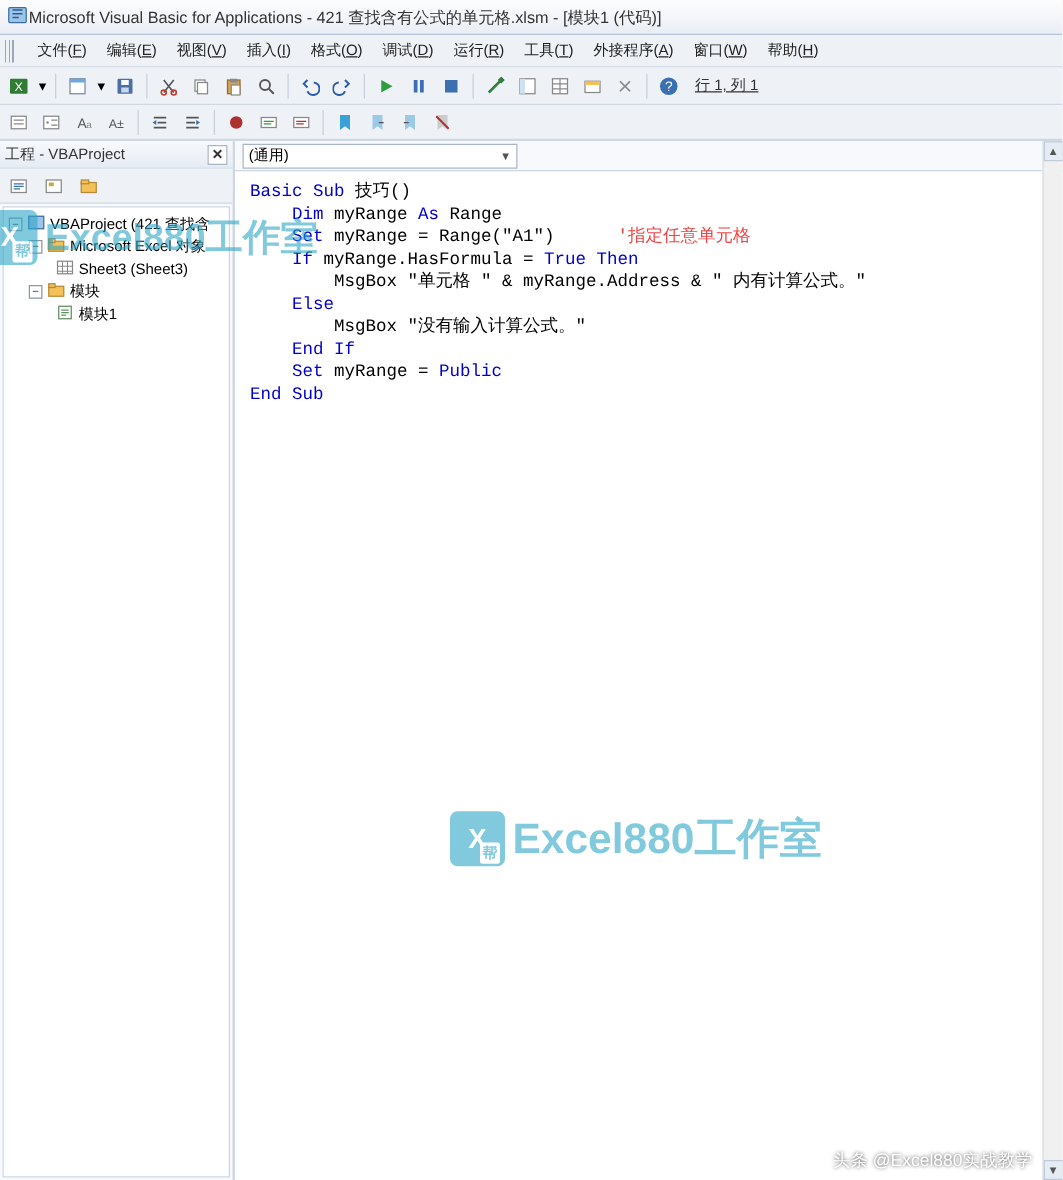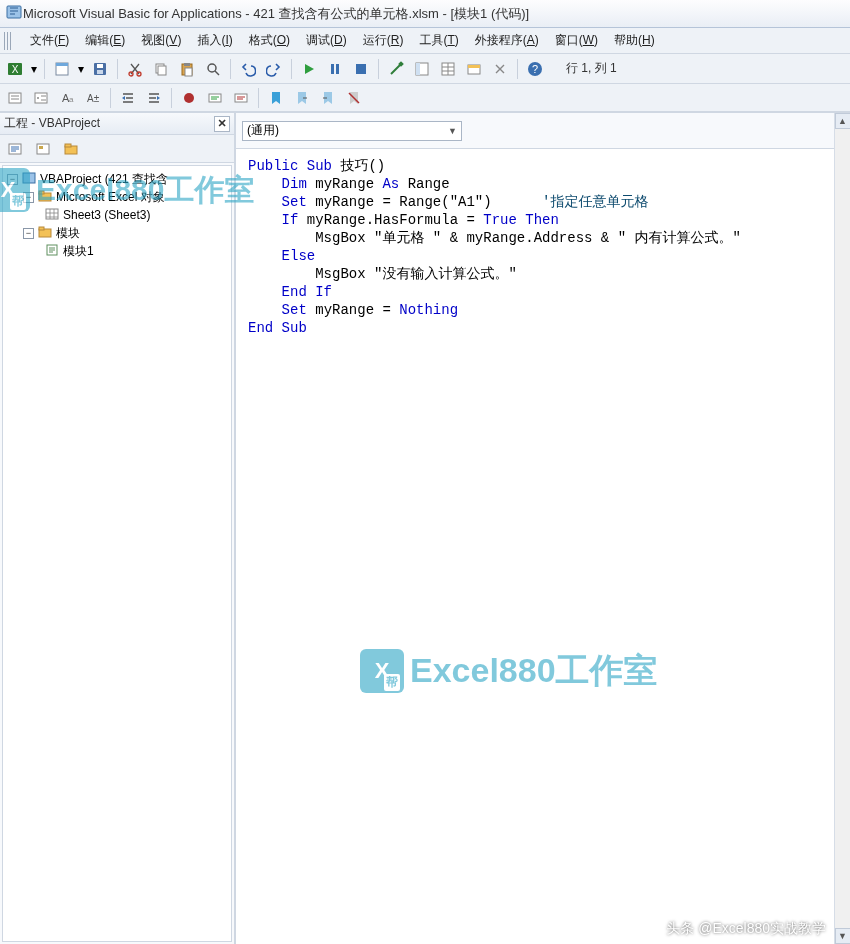--- a/index.html
+++ b/index.html
@@ -55,28 +55,28 @@
   }
   .toolbar.secondary { height: 28px; }
   .tb-btn {
     width: 22px; height:22px;
     display:flex;align-items:center;justify-content:center;
     border:1px solid transparent;
     border-radius:2px;
   }
   .tb-sep { width:1px; height:20px; background:#c8d0dc; margin:0 2px; }
   .tb-dd { width:8px;display:flex;align-items:center;justify-content:center;height:22px;}
-  .status-inline { margin-left:16px; color:#333; font-size:12px; }
+  .status-inline { margin-left:6px; color:#333; font-size:12px;text-decoration:underline; }
   .content {
     display:flex;
     height: calc(944px - 28px - 26px - 30px - 28px);
     border-top:1px solid #cfd7e2;
   }
   .project-panel {
-    width: 236px;
+    width: 188px;
     display:flex;
     flex-direction:column;
     border-right:2px solid #cfd7e2;
     background:#f7f9fc;
   }
   .panel-header {
     height:22px;
     background:linear-gradient(#f7f9fc,#e6ecf4);
     border-bottom:1px solid #cfd7e2;
     display:flex;align-items:center;justify-content:space-between;
@@ -124,21 +124,21 @@
   .tree-icon svg{width:14px;height:14px;}
   .tree-label{color:#000;}
   .tree-label.bold{font-weight:normal;}
   .code-area {
     flex:1;
     display:flex;flex-direction:column;
     background:#fff;
     position:relative;
   }
   .code-header {
-    height:36px;
+    height:24px;
     border-bottom:1px solid #cfd7e2;
     display:flex;align-items:center;padding:0 6px;
     background:#f7f9fc;
   }
   .combo {
     height:20px;
     border:1px solid #aab6c6;
     background:#fff;
     display:flex;align-items:center;justify-content:space-between;
     padding:0 4px;
@@ -151,21 +151,21 @@
     font-family:"NSimSun","SimSun","Courier New",monospace;
     font-size:14px;
     line-height:18px;
     padding:8px 12px;
     white-space:pre;
     color:#000;
     overflow:auto;
     position:relative;
   }
   .kw{color:#0000c8;}
-  .cm{color:#0c4a6e;}
+  .cm{color:#ef4444;}
   .watermark {
     position:absolute;
     display:flex;align-items:center;gap:6px;
     color:#2ea6c6;
     font-weight:600;
     opacity:0.6;
     pointer-events:none;
     font-family:"Microsoft YaHei",sans-serif;
   }
   .wm1{ left:-14px; top:168px; font-size:30px; }
@@ -495,29 +495,29 @@
     </div>
   </div>
 
   <div class="code-area">
     <div class="code-header">
       <div class="combo">
         <span>(通用)</span>
         <span class="dd">▼</span>
       </div>
     </div>
-    <div class="code-body" id="code-body"><span class="kw">Public Sub</span> 技巧()
+    <div class="code-body" id="code-body"><span class="kw">Basic Sub</span> 技巧()
     <span class="kw">Dim</span> myRange <span class="kw">As</span> Range
     <span class="kw">Set</span> myRange = Range("A1")      <span class="cm">'指定任意单元格</span>
     <span class="kw">If</span> myRange.HasFormula = <span class="kw">True Then</span>
         MsgBox "单元格 " &amp; myRange.Address &amp; " 内有计算公式。"
     <span class="kw">Else</span>
         MsgBox "没有输入计算公式。"
     <span class="kw">End If</span>
-    <span class="kw">Set</span> myRange = <span class="kw">Nothing</span>
+    <span class="kw">Set</span> myRange = <span class="kw">Public</span>
 <span class="kw">End Sub</span>
 </div>
     <div class="scrollbar-v">
       <div class="sb-btn">▲</div>
       <div class="sb-btn">▼</div>
     </div>
   </div>
 </div>
 
 <div class="watermark wm1">

